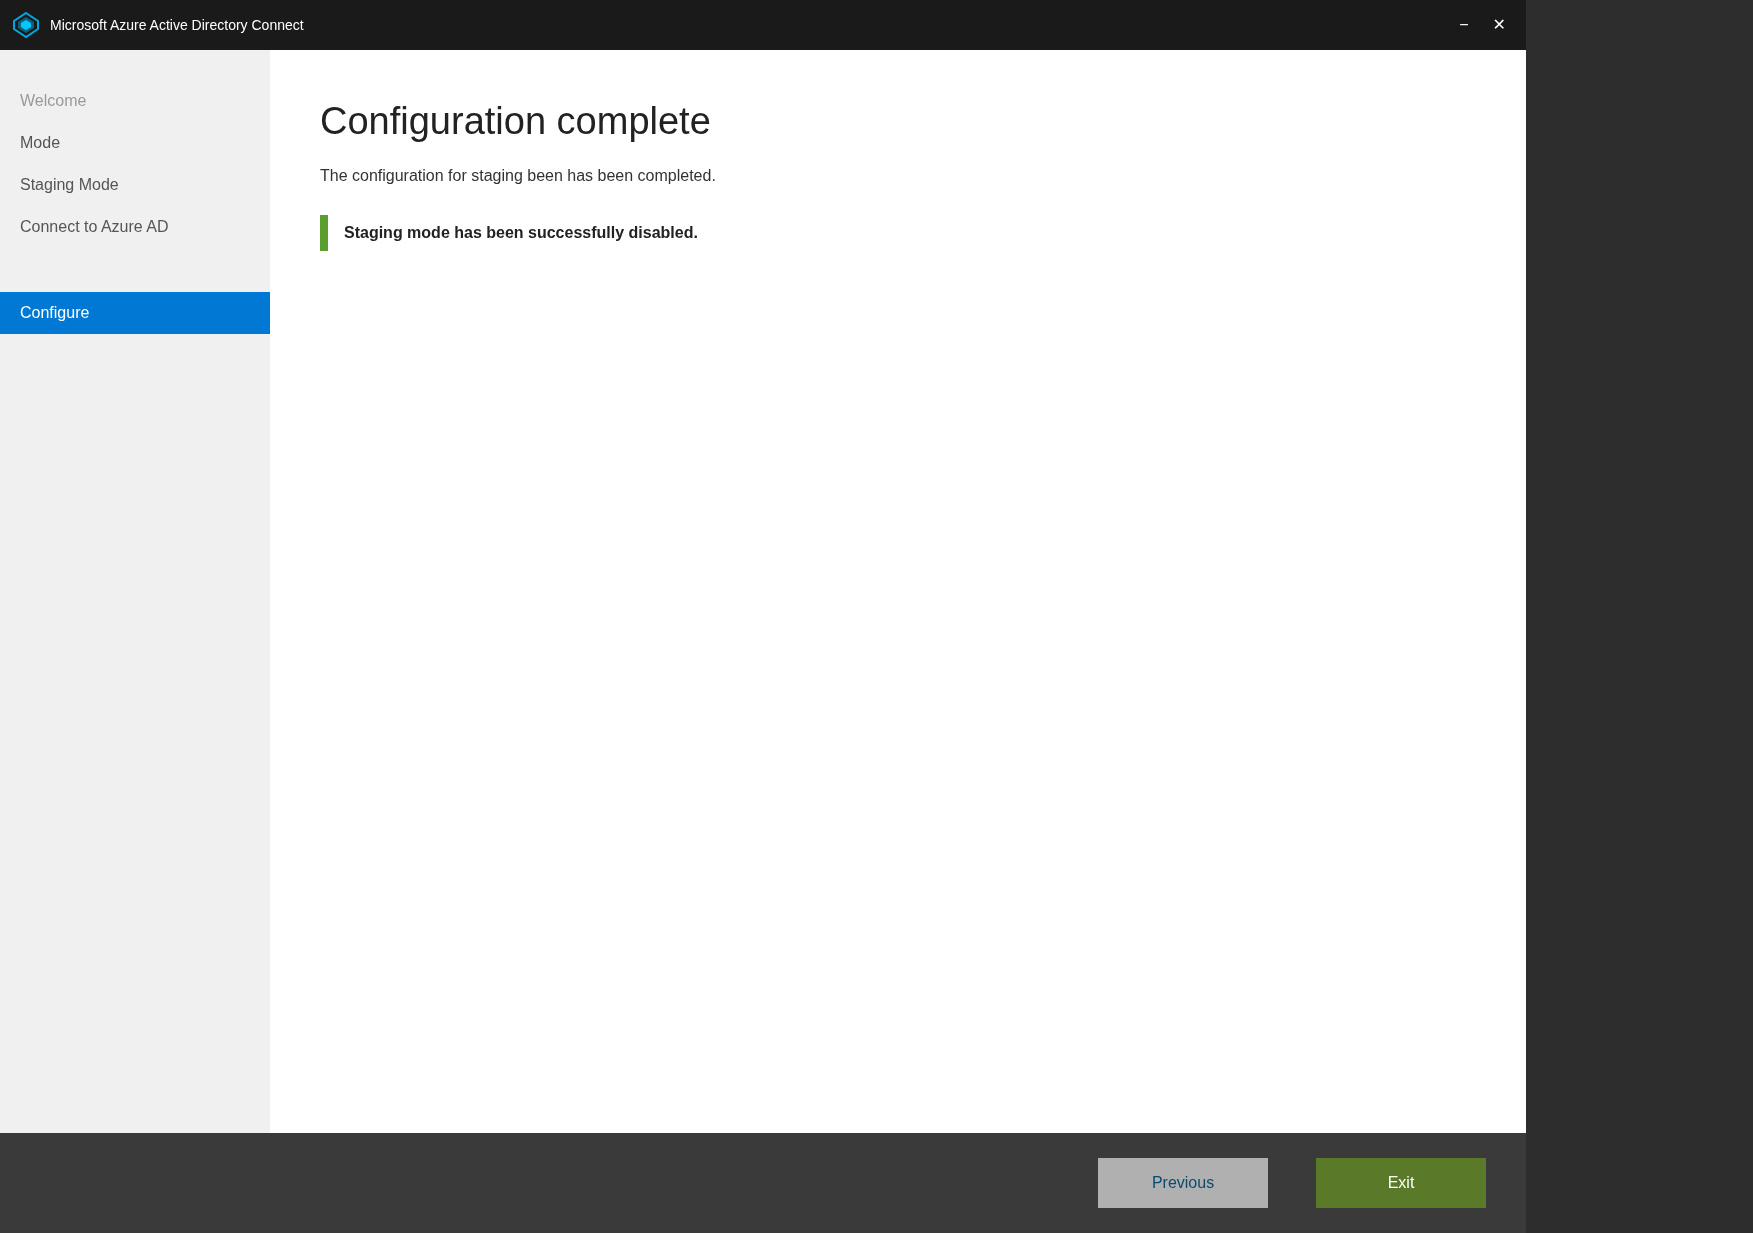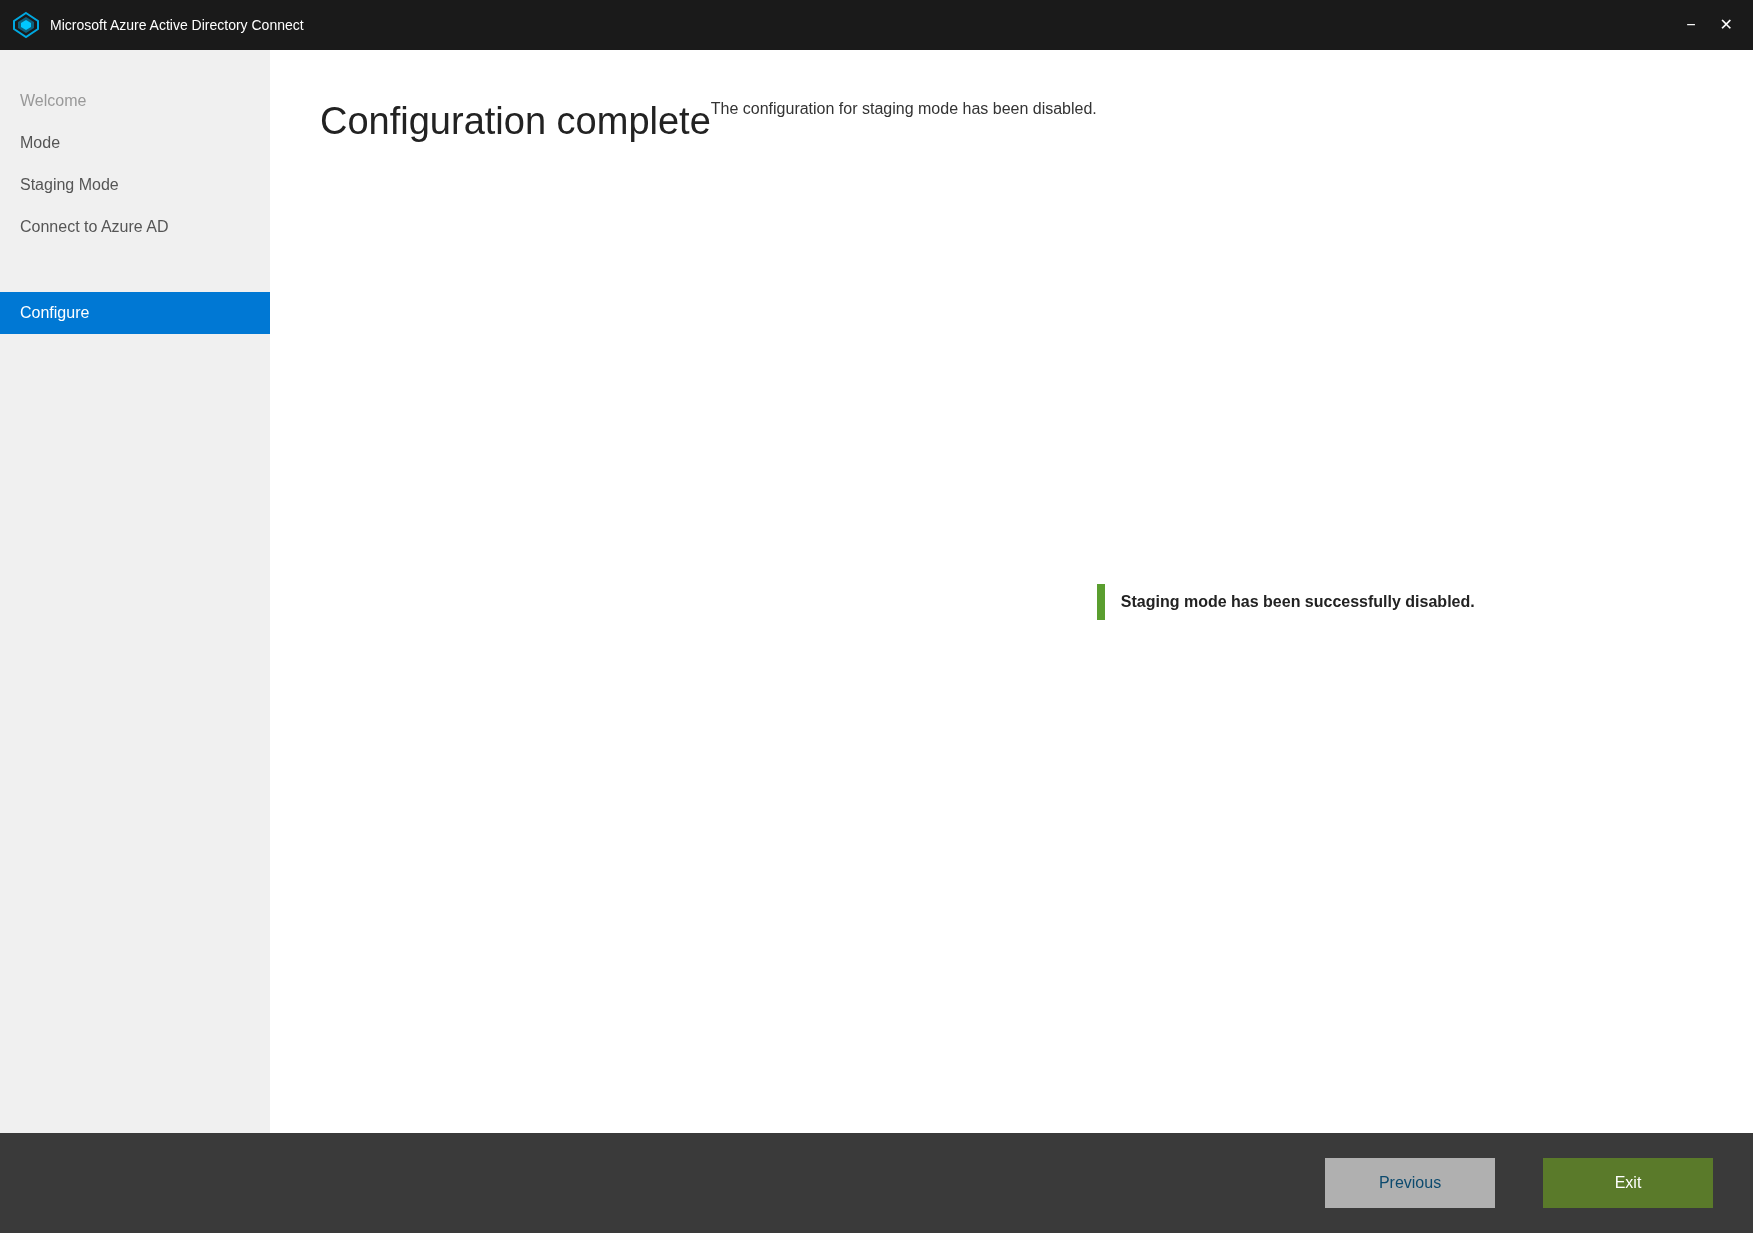--- a/index.html
+++ b/index.html
@@ -10,21 +10,21 @@
 
     body {
       width: 1753px;
       height: 1233px;
       background: #2d2d2d;
       font-family: 'Segoe UI', Arial, sans-serif;
       overflow: hidden;
     }
 
     .window {
-      width: 1753px;
+      width: 1526px;
       height: 1233px;
       display: flex;
       flex-direction: column;
       background: #2d2d2d;
     }
 
     .titlebar {
       height: 50px;
       background: #1a1a1a;
       display: flex;
@@ -91,21 +91,21 @@
 
     .sidebar-item.dimmed {
       color: #999999;
     }
 
     .content-area {
       flex: 1;
       background: #ffffff;
       padding: 50px 50px 30px 50px;
       display: flex;
-      flex-direction: row;
+      flex-direction: column;
     }
 
     .content-title {
       font-size: 38px;
       font-weight: 300;
       color: #222222;
       margin-bottom: 24px;
     }
 
     .content-description {
@@ -207,21 +207,21 @@
       <div class="sidebar-item">
         <span>Connect to Azure AD</span>
       </div>
       <div class="sidebar-item active">
         <span>Configure</span>
       </div>
     </div>
 
     <div class="content-area">
       <h1 class="content-title">Configuration complete</h1>
-      <p class="content-description">The configuration for staging mode has been disabled.</p>
+      <p class="content-description">The configuration for staging been has been completed.</p>
 
       <div class="success-banner">
         <div class="success-bar"></div>
         <span class="success-text">Staging mode has been successfully disabled.</span>
       </div>
 
       <div class="content-spacer"></div>
     </div>
 
   </div>

